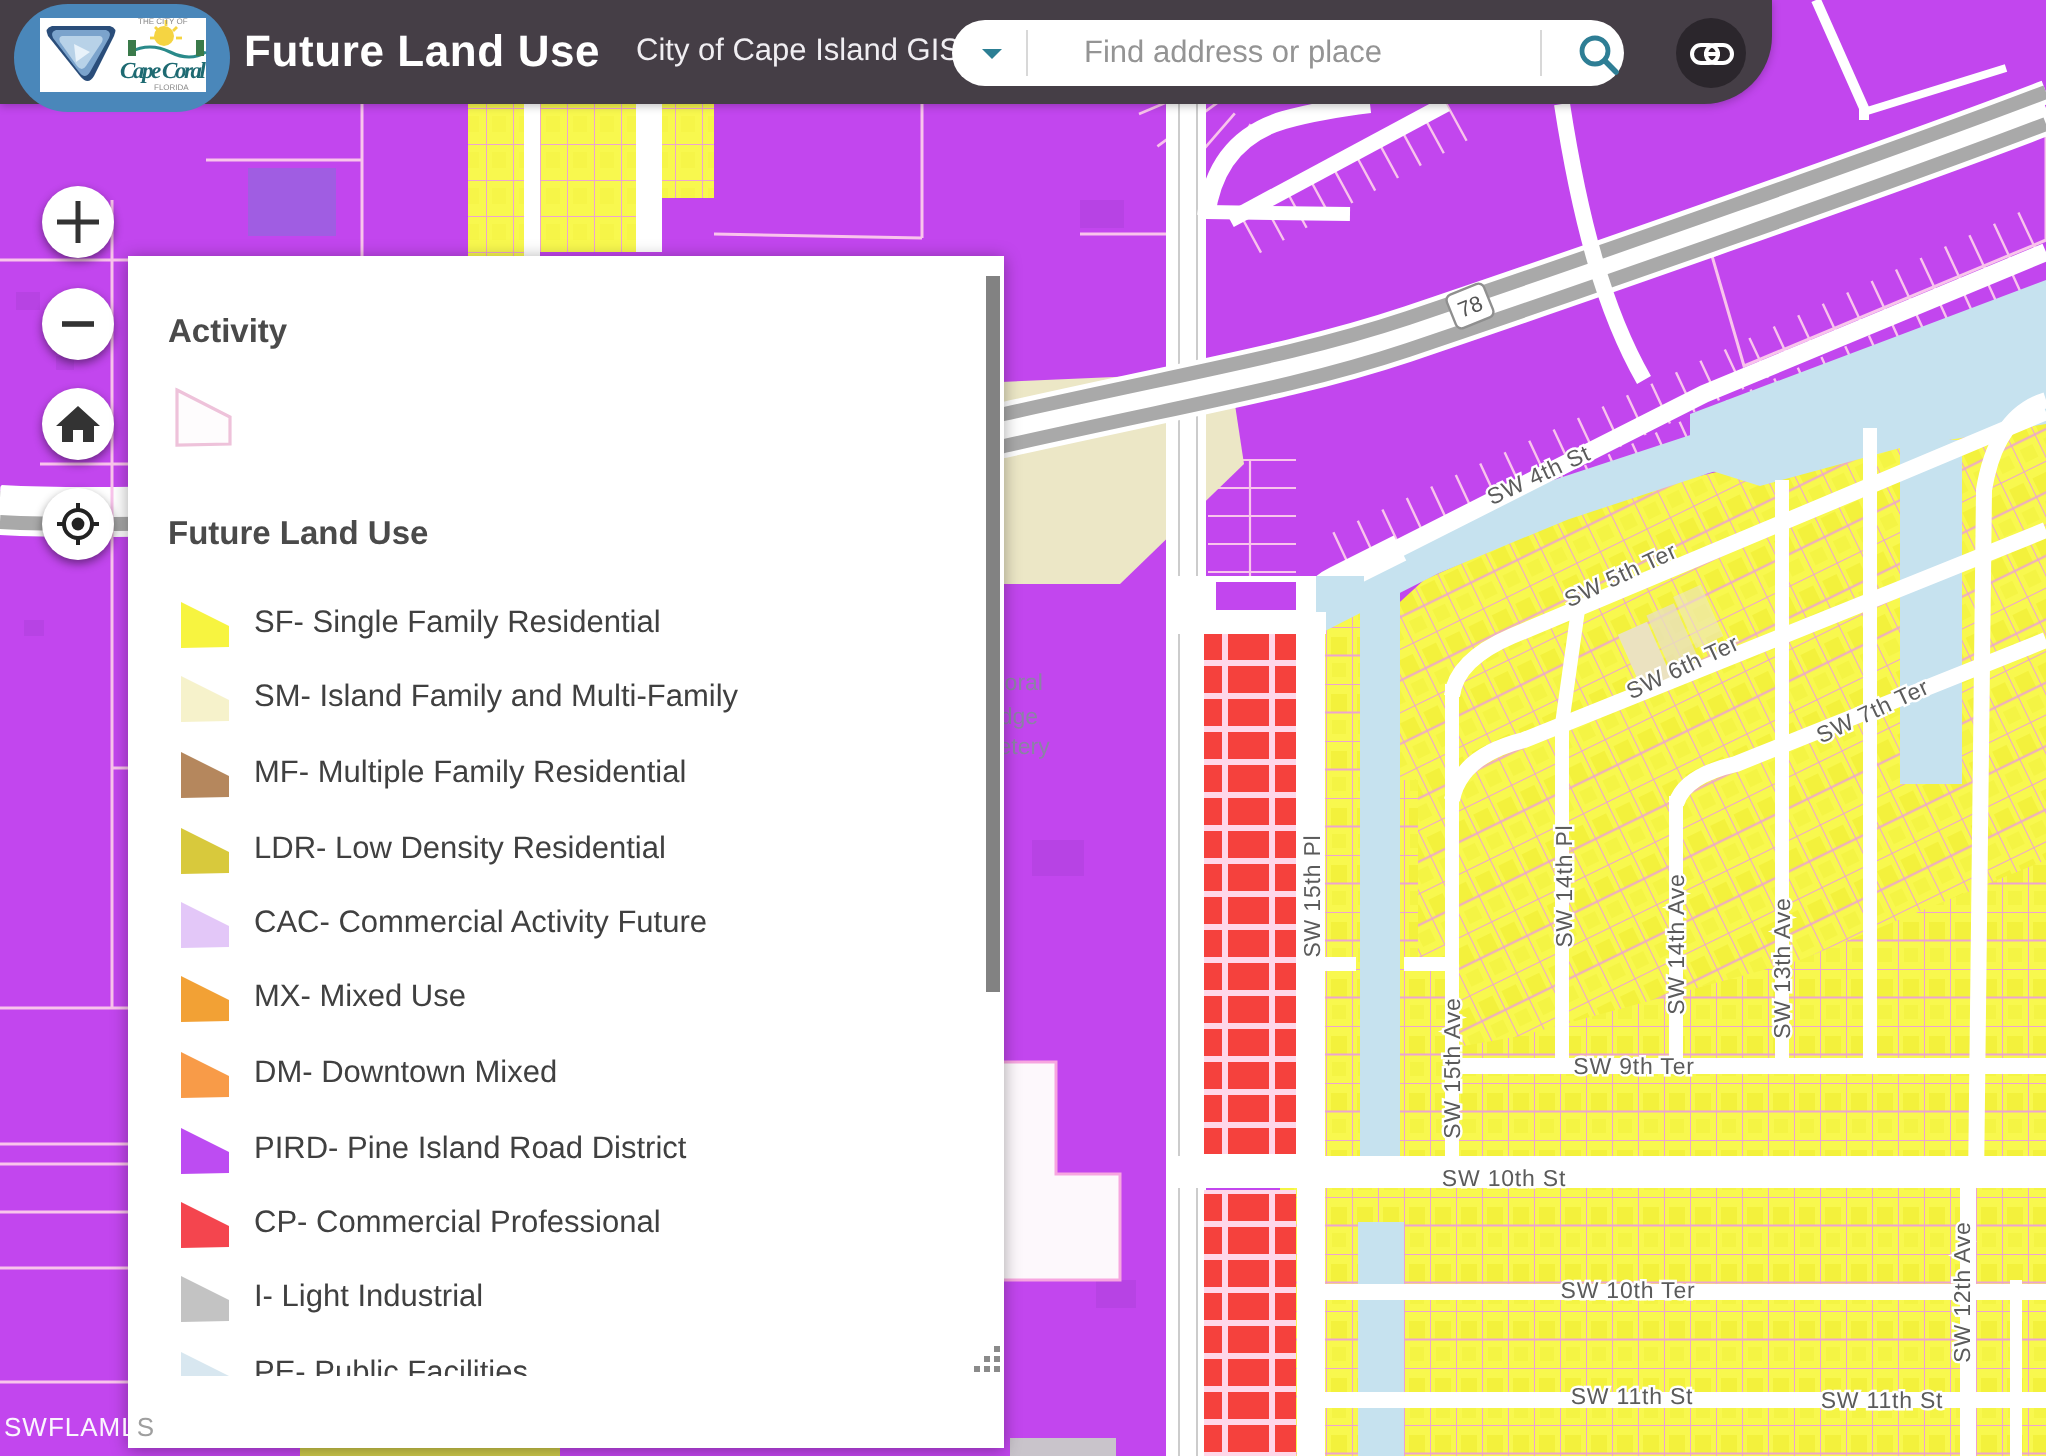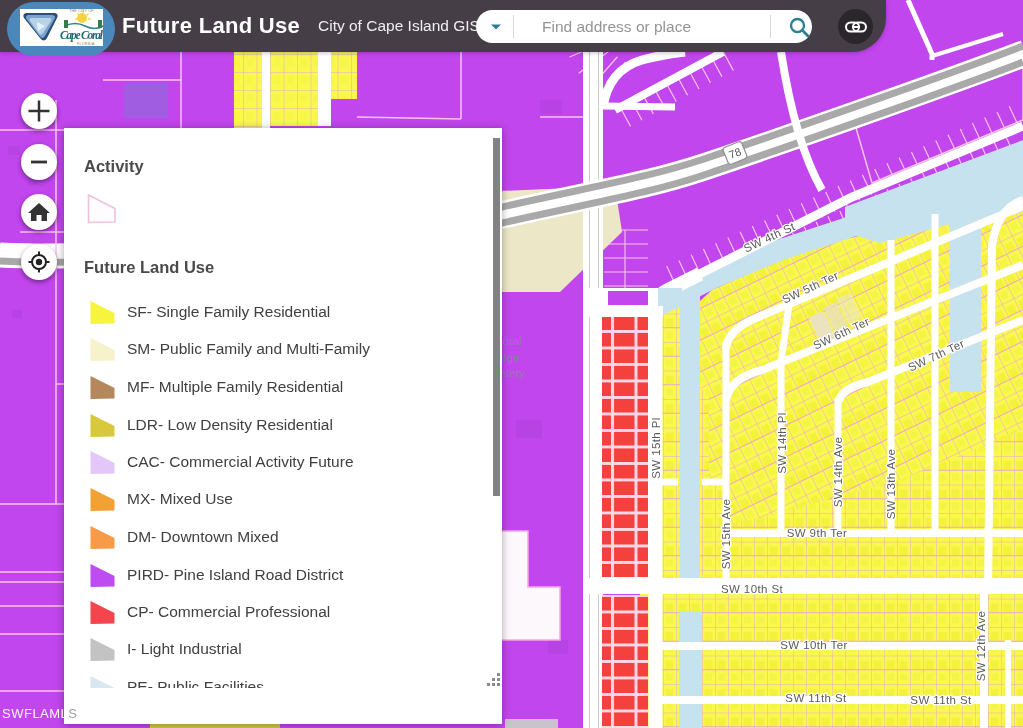--- a/index.html
+++ b/index.html
@@ -299,21 +299,21 @@
     <div class="lrow" style="top:171px">
           <span class="lsw"><svg width="28" height="26" viewBox="0 0 28 26">
               <polygon points="0.5,2 24.5,14 24.5,24.5 0.5,25" fill="#f7f440"></polygon>
             </svg></span>
           <span class="ltxt">SF- Single Family Residential</span>
         </div>
         <div class="lrow" style="top:208px">
           <span class="lsw"><svg width="28" height="26" viewBox="0 0 28 26">
               <polygon points="0.5,2 24.5,14 24.5,24.5 0.5,25" fill="#f6f2cb"></polygon>
             </svg></span>
-          <span class="ltxt">SM- Public Family and Multi-Family</span>
+          <span class="ltxt">SM- Island Family and Multi-Family</span>
         </div>
         <div class="lrow" style="top:246px">
           <span class="lsw"><svg width="28" height="26" viewBox="0 0 28 26">
               <polygon points="0.5,2 24.5,14 24.5,24.5 0.5,25" fill="#b5875d"></polygon>
             </svg></span>
           <span class="ltxt">MF- Multiple Family Residential</span>
         </div>
         <div class="lrow" style="top:284px">
           <span class="lsw"><svg width="28" height="26" viewBox="0 0 28 26">
               <polygon points="0.5,2 24.5,14 24.5,24.5 0.5,25" fill="#d8c93c"></polygon>

